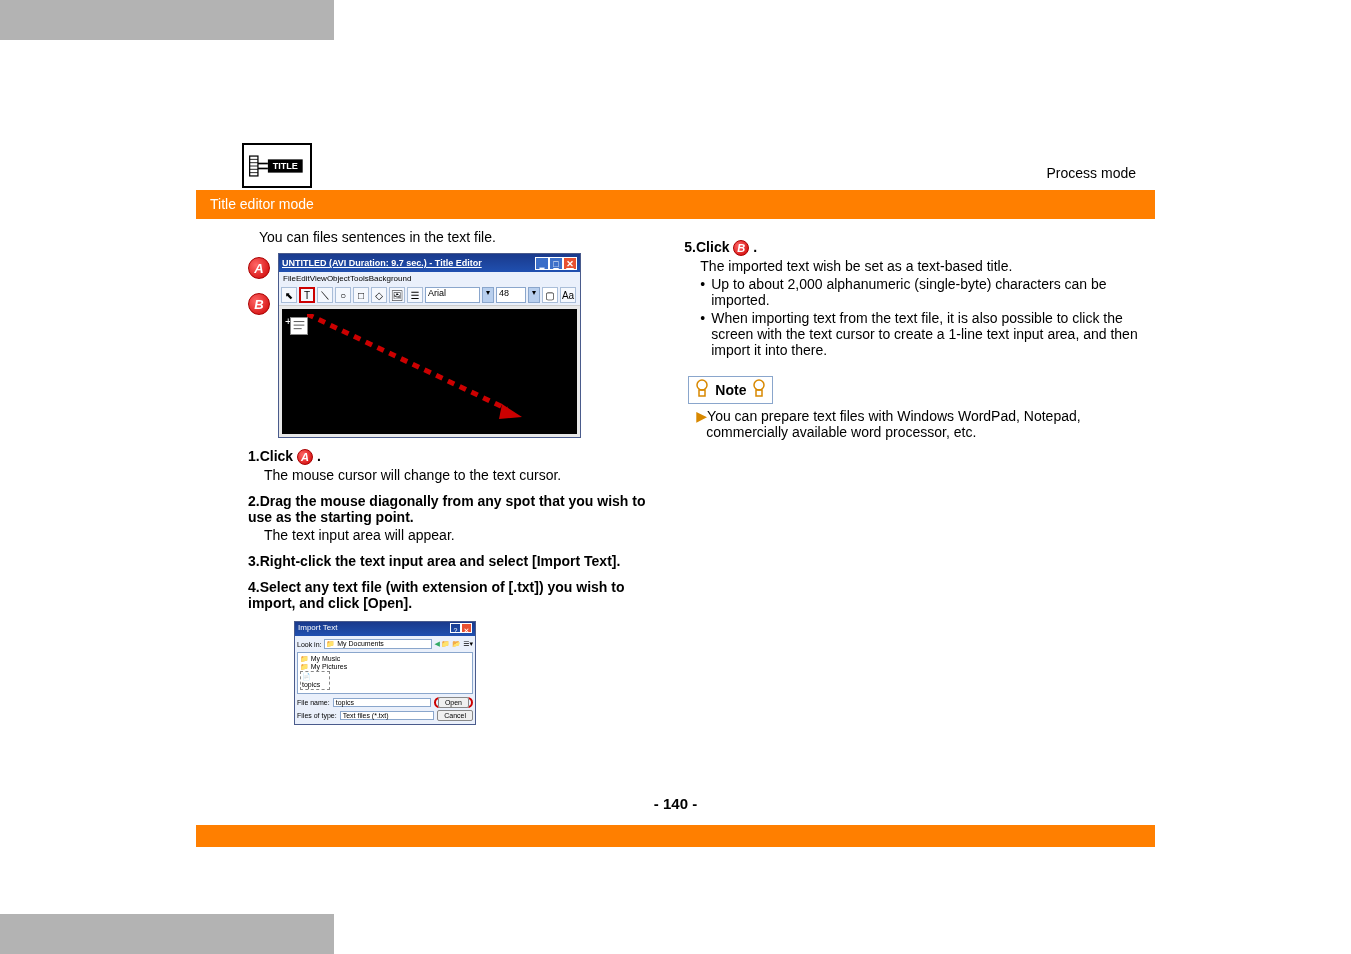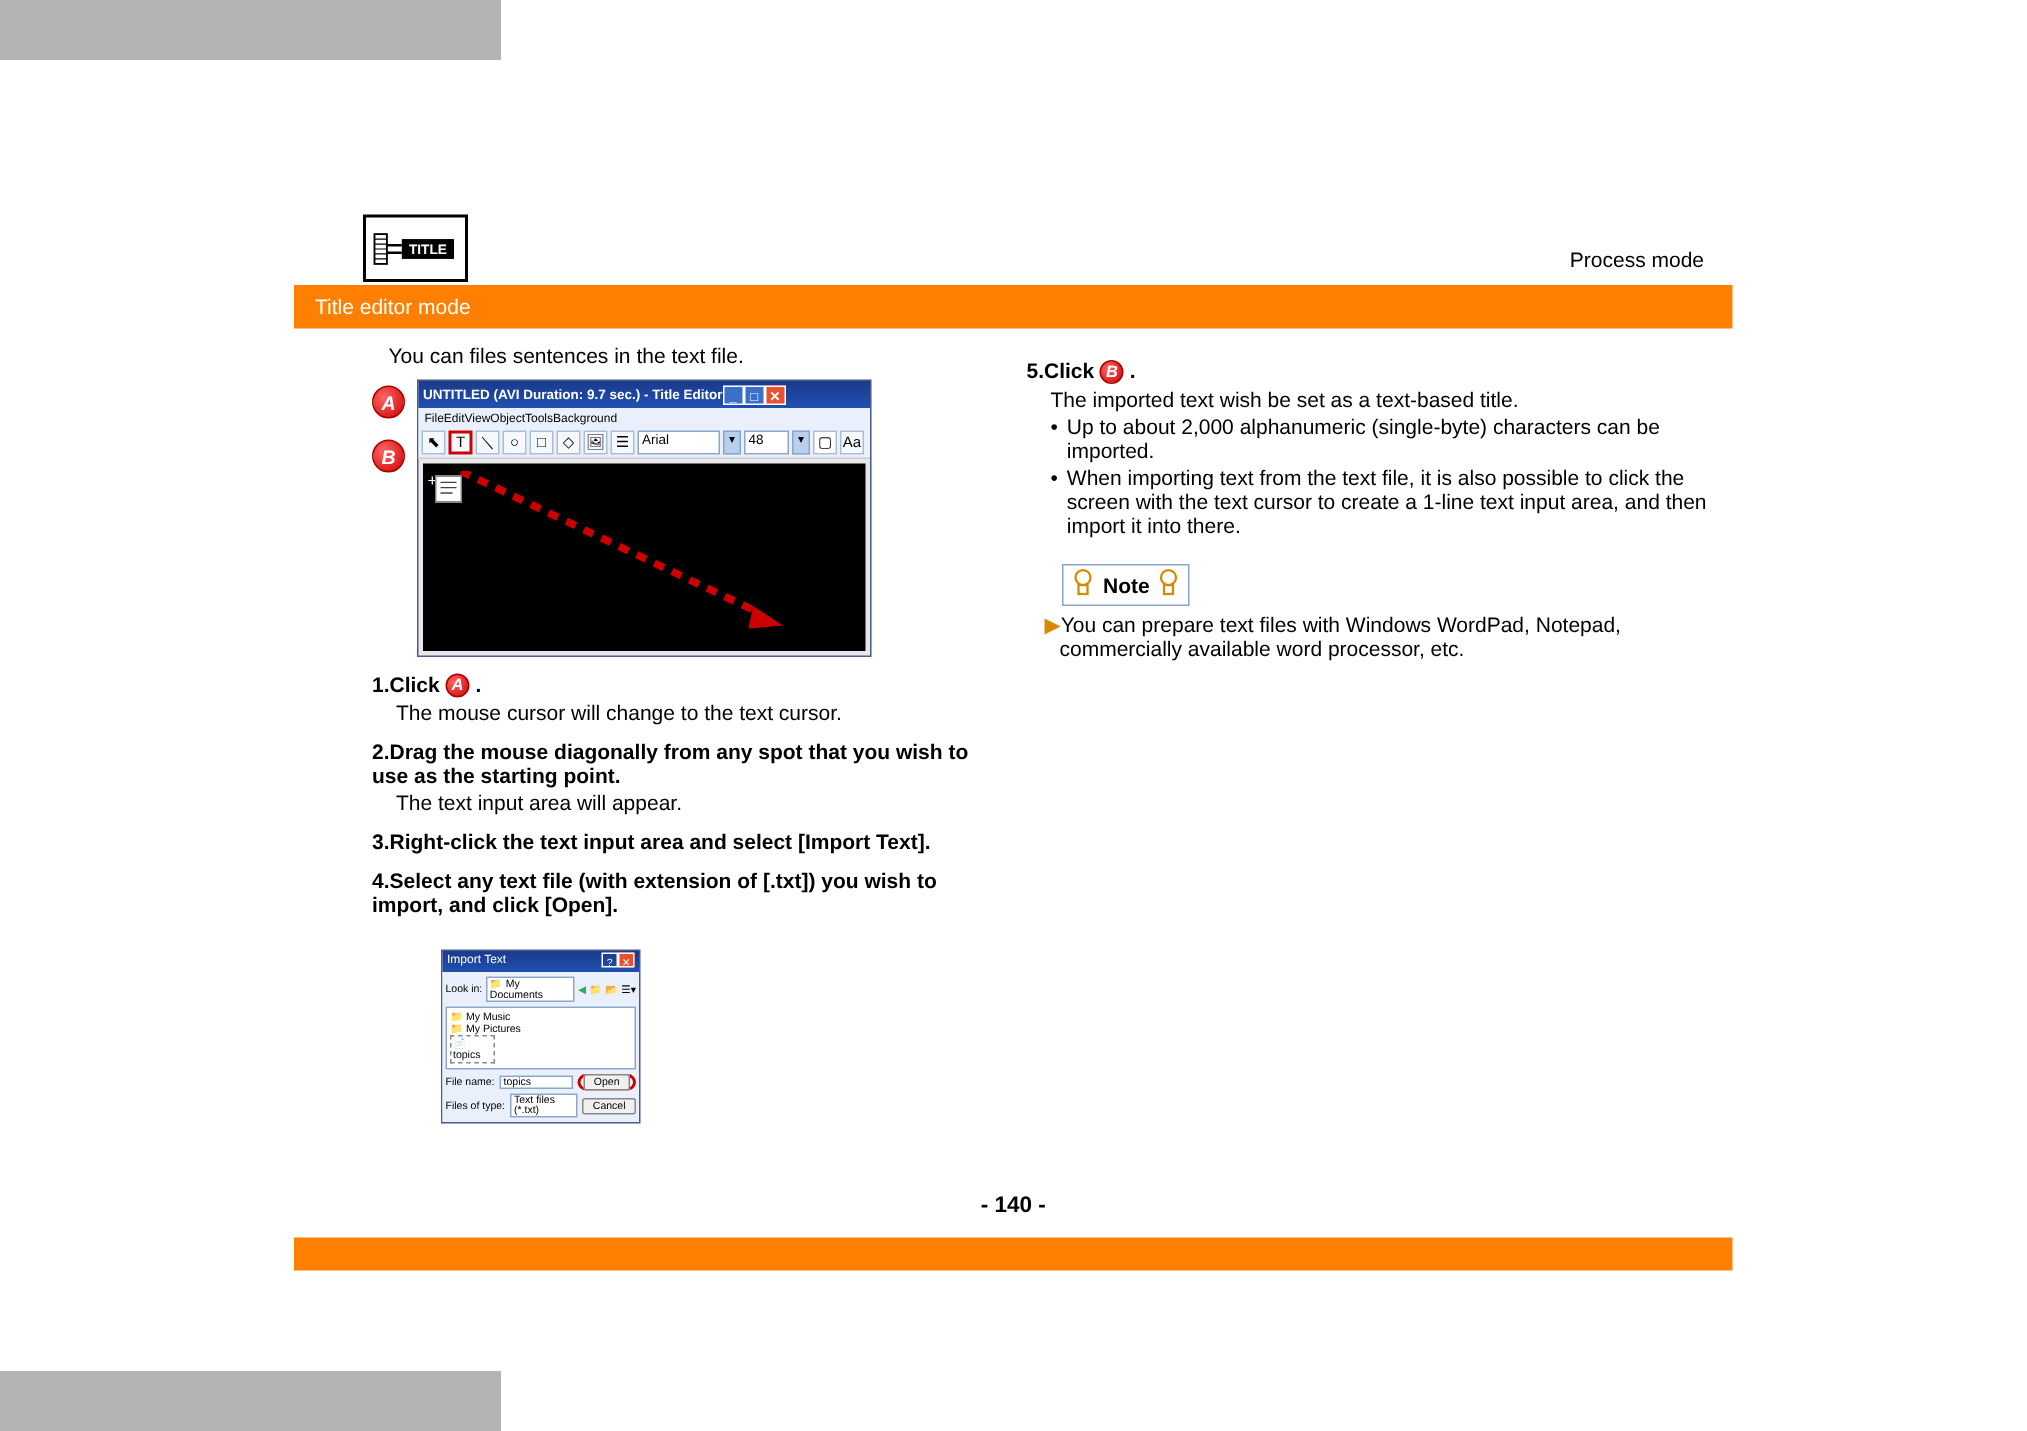--- a/index.html
+++ b/index.html
@@ -108,22 +108,24 @@
       border: 1px solid #4a5b8c;
       background: #e8e8e8;
     }
     .editor-titlebar {
       height: 18px;
       background: linear-gradient(#1a3a8c, #2050b0);
       color: #fff;
       font-size: 9px;
       font-weight: bold;
       display: flex;
+      justify-content: space-between;
       align-items: center;
       padding: 0 3px;
+      text-decoration: underline;
     }
     .winbtns { display: flex; align-items: center; gap: 0;}
     .winbtn { width: 14px; height: 13px; font-size: 9px; text-align: center; line-height: 13px; border: 1px solid #fff;}
     .min { background: #3c6fc9; color: #fff; }
     .max { background: #3c6fc9; color: #fff; }
     .close { background: #e85030; color: #fff; }
     .editor-menu {
       background: #eaf0fb;
       font-size: 8px;
       padding: 2px 4px;
@@ -159,38 +161,38 @@
     .canvas svg.dashed { position: absolute; top: 5px; left: 25px; }
     .step {
       padding-left: 52px;
       margin-top: 10px;
     }
     .step .step-title { font-weight: bold; }
     .step .step-body { padding-left: 16px; margin-top: 2px; }
     .step .bullet { padding-left: 16px; margin-top: 2px; display: flex; }
     .bullet-dot { margin-right: 6px; }
     .file-dialog {
-      width: 133px;
+      width: 182px;
       margin-left: 98px;
-      margin-top: 22px;
+      margin-top: 10px;
       border: 1px solid #4a5b8c;
     }
     .file-titlebar { height: 14px; background: linear-gradient(#1a3a8c, #2050b0); color: #fff; font-size: 8px; padding: 1px 3px; display: flex; justify-content: space-between;}
     .file-body { background: #eaf0fb; padding: 2px; font-size: 7px;}
     .file-row { display: flex; align-items: center; gap: 2px; padding: 1px 0;}
     .file-list { background: #fff; height: 42px; margin: 2px 0; border: 1px solid #8aa6cc; padding: 2px; font-size: 7px;}
     .file-list .finner { border: 1px dashed #888; width: 30px; padding: 1px;}
     .file-opt { display: flex; justify-content: space-between; align-items: center; padding: 1px 0;}
     .btn { font-size: 7px; border: 1px solid #888; background: #f0f0f0; padding: 1px 6px; border-radius: 2px;}
     .open-highlight { border: 2px solid #c00; border-radius: 10px; padding: 0 2px; }
     
     .col-right { padding-top: 14px; }
     .step-r { margin-top: 0; }
     .note-box {
-      margin-left: 24px;
+      margin-left: 4px;
       margin-top: 18px;
       display: flex;
       align-items: center;
       border: 1px solid #8aa6cc;
       padding: 2px 4px;
       width: fit-content;
     }
     .note-icon {
       width: 18px; height: 22px;
       display: flex; flex-direction: column; align-items: center;

